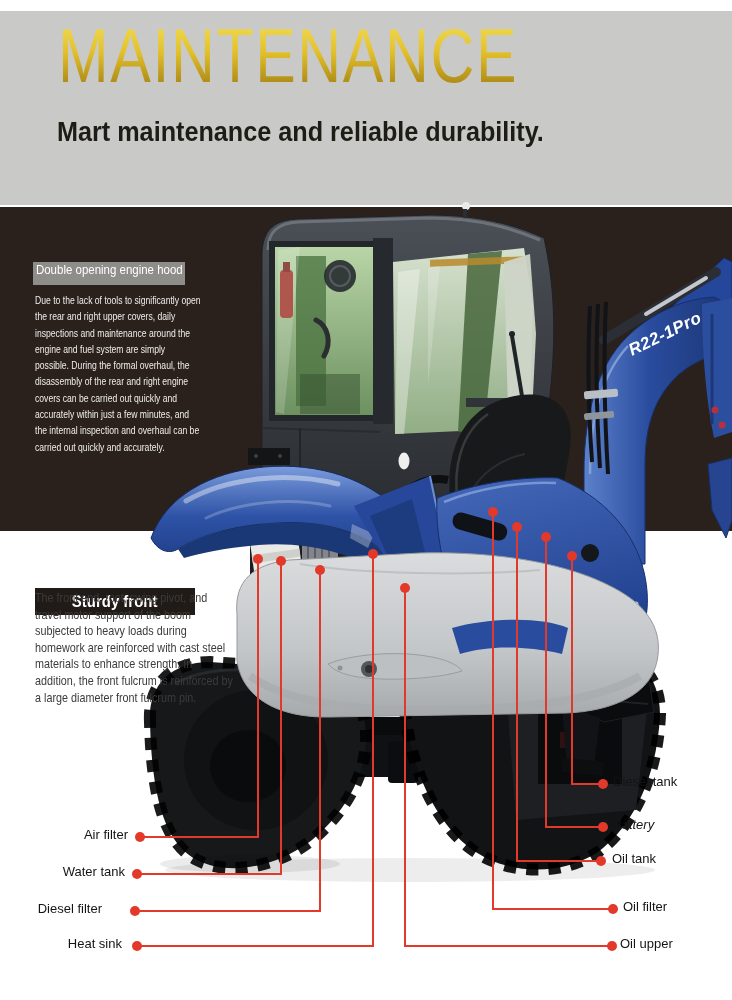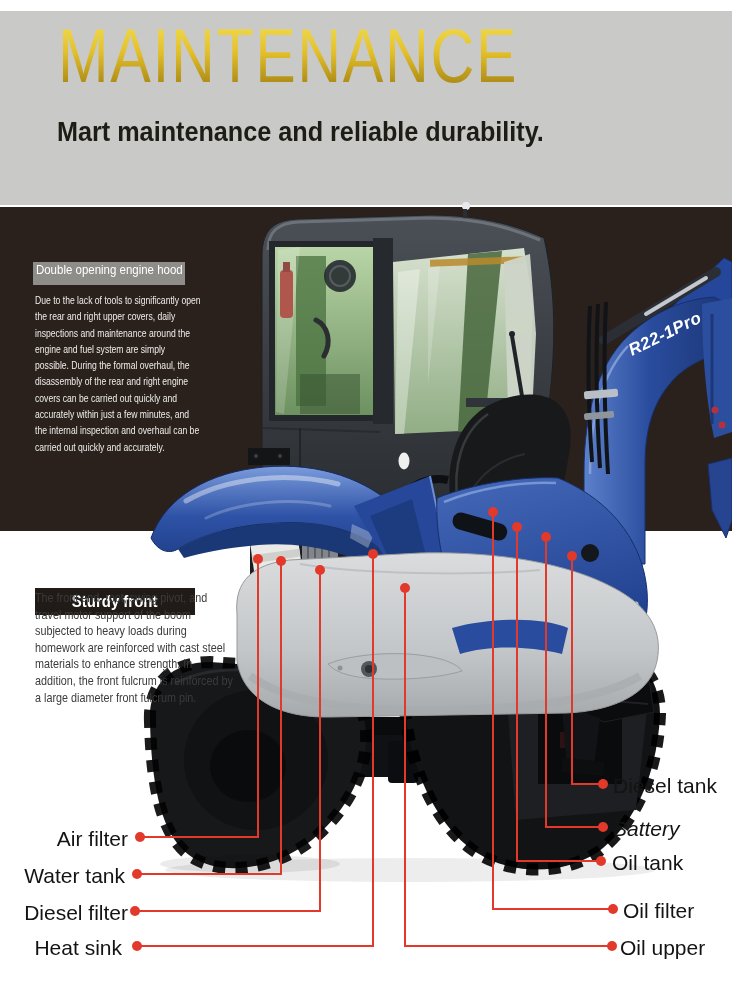--- a/index.html
+++ b/index.html
@@ -53,25 +53,25 @@
     display:inline-block;transform:scaleX(0.88);}
   .sturdy-text{
     position:absolute;left:35px;top:586px;width:242px;z-index:6;
     font-size:13px;line-height:16.6px;color:#3b3b3b;
     transform:scaleX(0.83);transform-origin:left top;
   }
   
   .machine-svg{position:absolute;left:0;top:0;width:732px;height:1000px;z-index:4;}
   
   .callout-label{
-    position:absolute;z-index:7;font-size:21px;color:#141414;white-space:nowrap;
+    position:absolute;z-index:7;font-size:13px;color:#141414;white-space:nowrap;
   }
   .lab-air{right:604px;top:823px;}
   .lab-water{right:607px;top:860px;}
-  .lab-dieself{right:604px;top:897px;}
+  .lab-dieself{right:630px;top:897px;}
   .lab-heat{right:610px;top:932px;}
   .lab-dieselt{left:613px;top:770px;}
   .lab-battery{left:613px;top:813px;font-style:italic;}
   .lab-oiltank{left:612px;top:847px;}
   .lab-oilfilter{left:623px;top:895px;}
   .lab-oilcooler{left:620px;top:932px;}
 </style>
 </head>
 <body>
 

